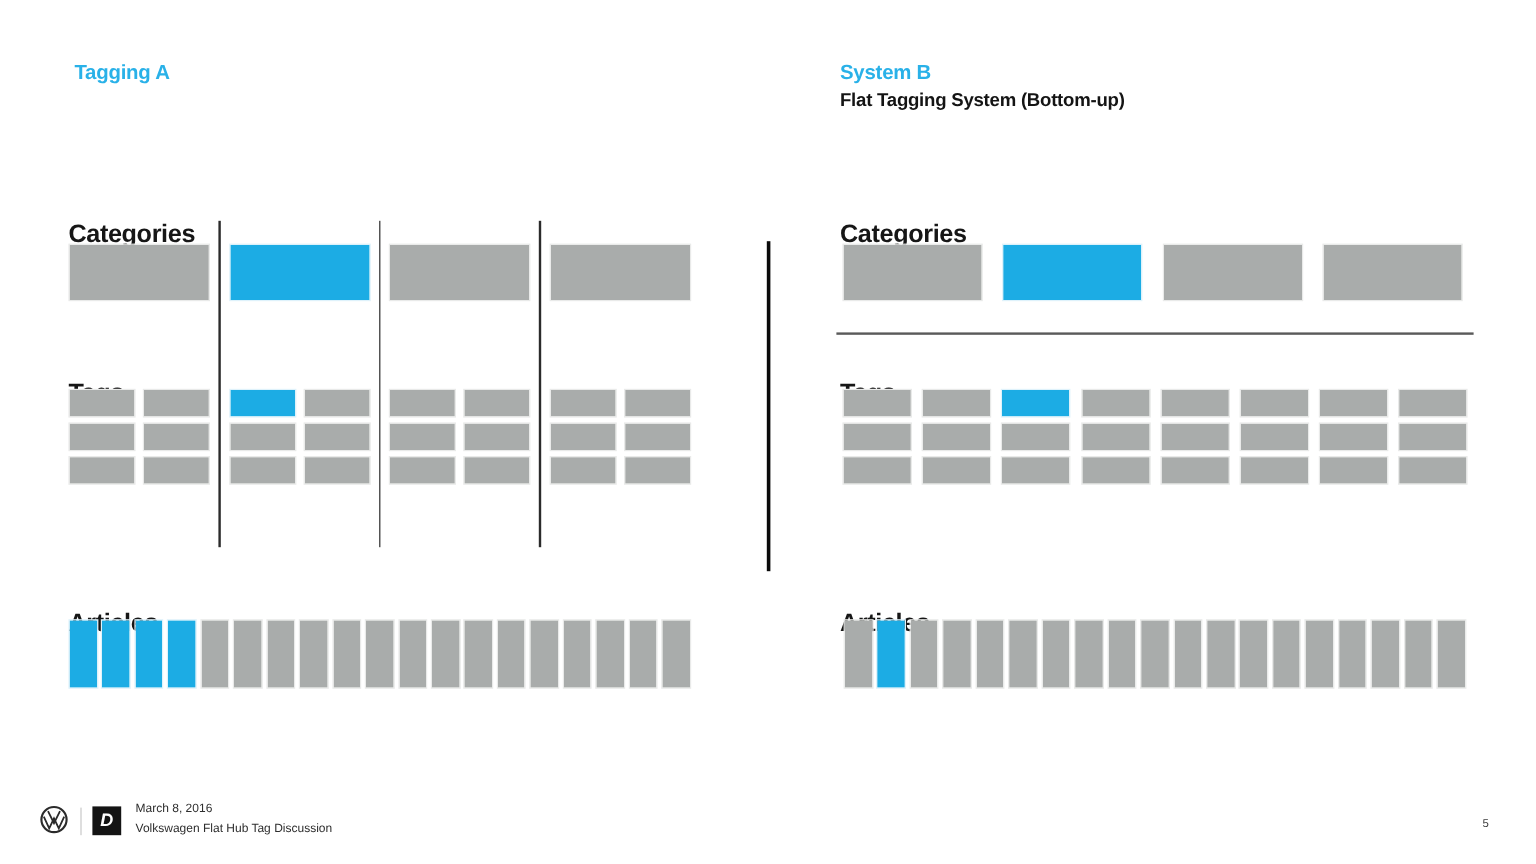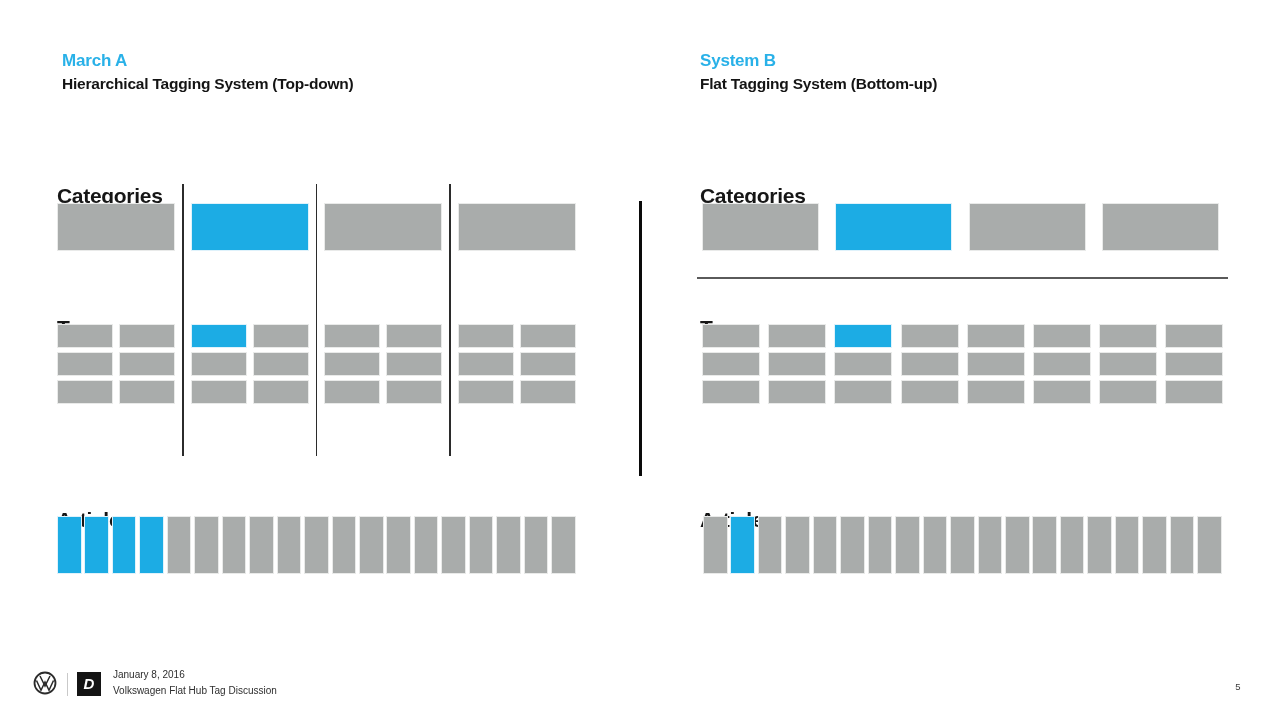--- a/index.html
+++ b/index.html
@@ -21,22 +21,21 @@
   .foot-txt{position:absolute;left:113px;font-size:10px;color:#2e2e2e;}
   .page-num{position:absolute;left:1230px;top:681px;width:16px;text-align:center;
             font-size:9.5px;color:#3c3c3c;}
 </style>
 </head>
 <body>
 
 <div class="slide">
 
   <section class="abs" style="inset:0;">
-    <h2 class="opt-title" style="left:62px;top:37px;">March A</h2>
-    <h3 class="opt-sub" style="left:62px;top:59px;">Hierarchical Tagging System (Top-down)</h3>
+    <h2 class="opt-title" style="left:62px;top:37px;">Tagging A</h2>
 
     <h4 class="h-sec" style="left:57px;top:156px;">Categories</h4>
     <div>
         <div class="bx" style="left: 58px; top: 204px; width: 116px; height: 46px;"></div>
         <div class="bx hl" style="left: 191.5px; top: 204px; width: 116px; height: 46px;"></div>
         <div class="bx" style="left: 325px; top: 204px; width: 116px; height: 46px;"></div>
         <div class="bx" style="left: 458.5px; top: 204px; width: 116px; height: 46px;"></div>
       </div>
     <div>
         <div class="vsep" style="left: 182px; top: 184px; width: 1.5px; height: 272px;"></div>
@@ -164,18 +163,18 @@
   <div class="center-divider"></div>
 
   <footer>
     <svg class="abs" style="left:33px;top:671px;" width="24" height="24" viewBox="0 0 48 48">
       <circle cx="24" cy="24" r="21" fill="none" stroke="#2b2b2b" stroke-width="3.6"></circle>
       <path d="M14 10 L24 30 L34 10" fill="none" stroke="#2b2b2b" stroke-width="3"></path>
       <path d="M7 19 L16 38.5 L24 22 L32 38.5 L41 19" fill="none" stroke="#2b2b2b" stroke-width="3"></path>
     </svg>
     <div class="footer-divider"></div>
     <div class="d-block">D</div>
-    <div class="foot-txt" style="top:669px;">January 8, 2016</div>
+    <div class="foot-txt" style="top:669px;">March 8, 2016</div>
     <div class="foot-txt" style="top:685px;">Volkswagen Flat Hub Tag Discussion</div>
     <div class="page-num">5</div>
   </footer>
 
 </div>
 
 </body></html>

